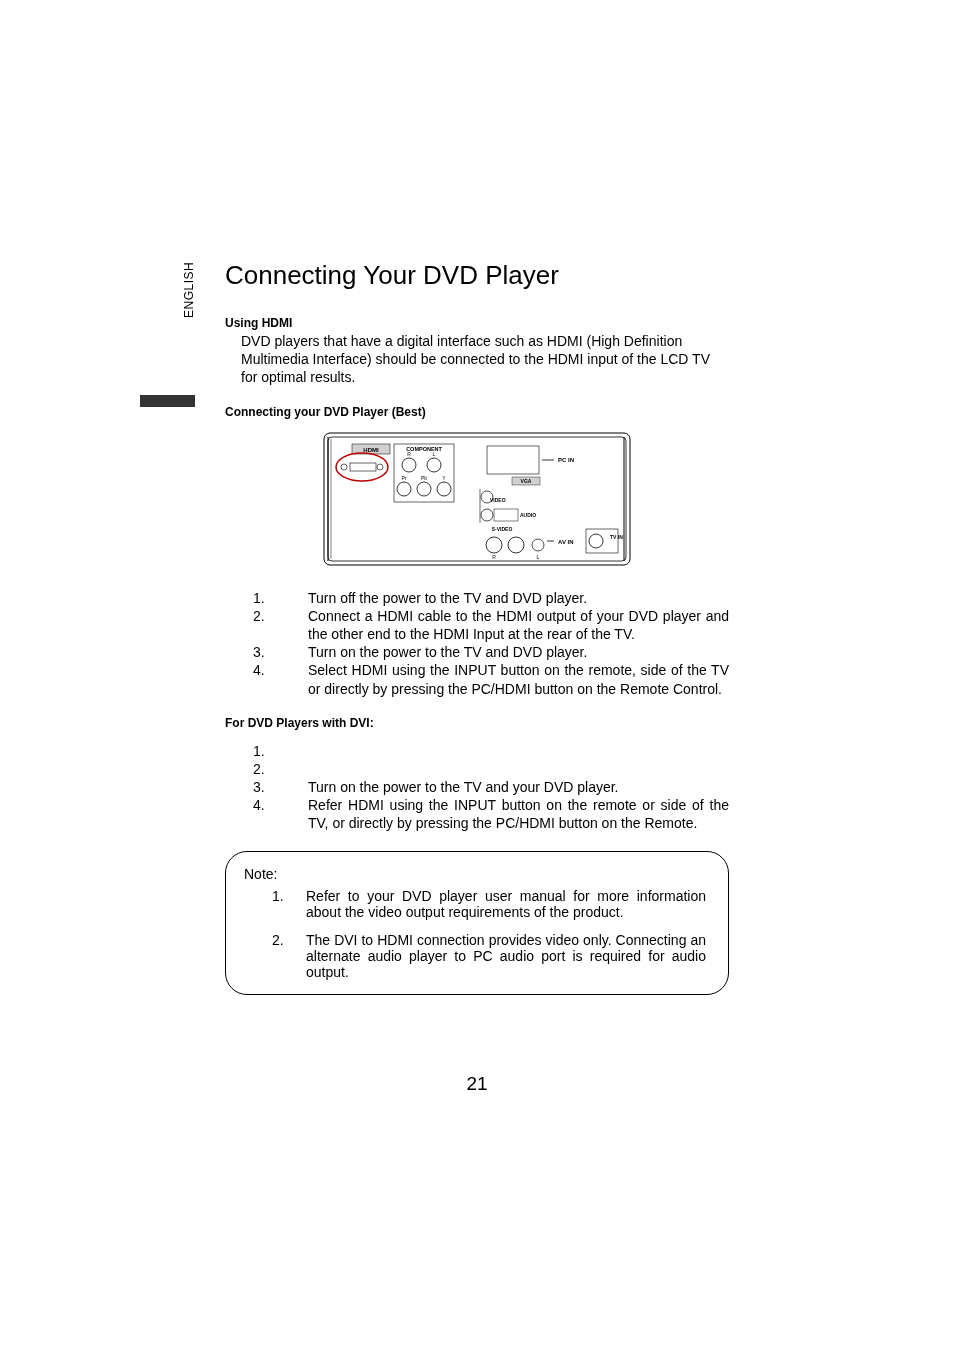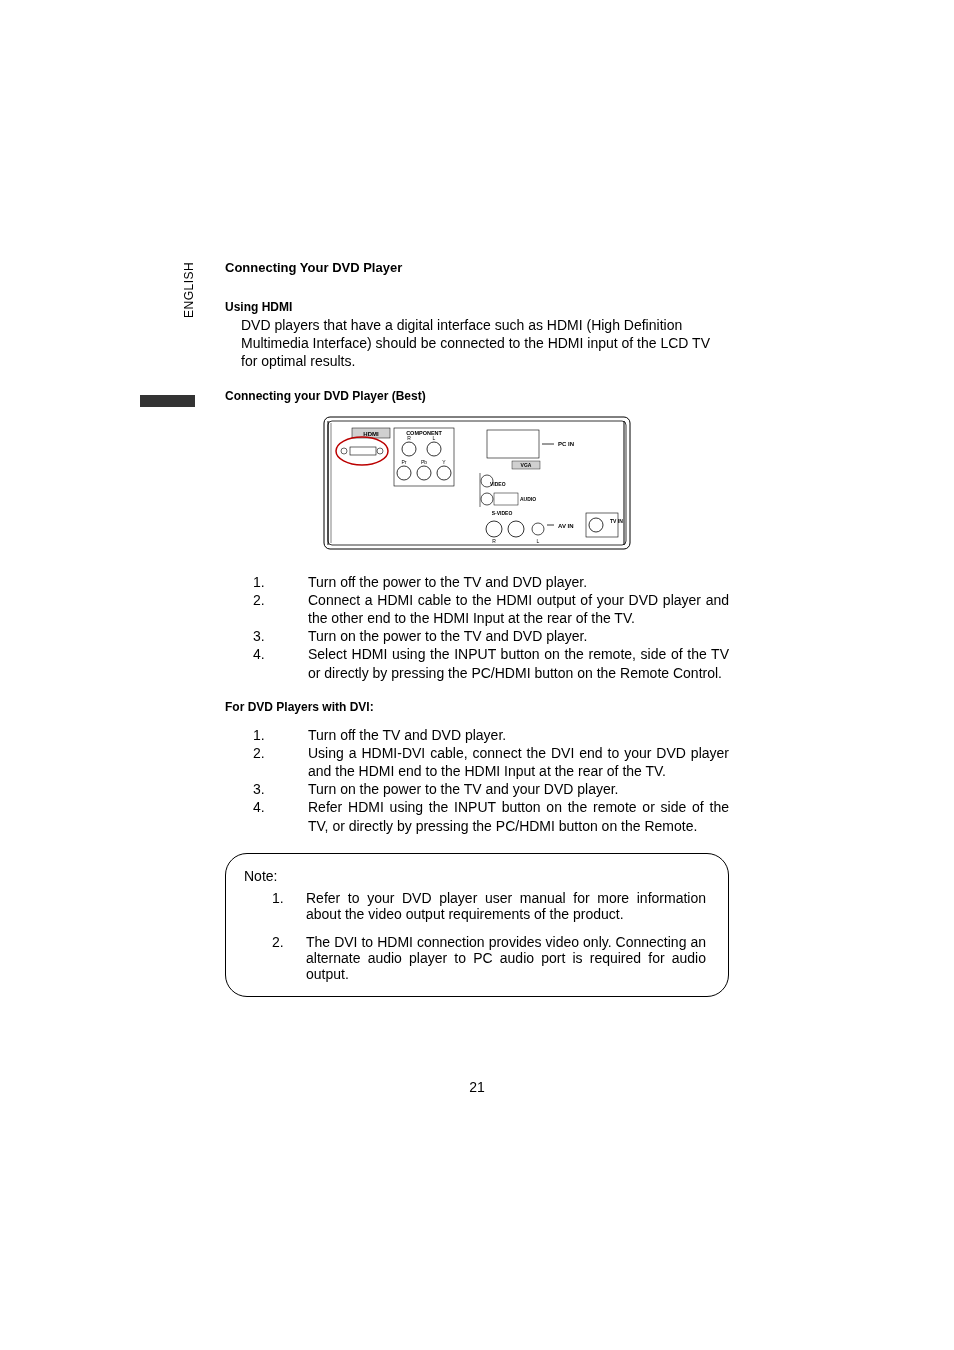--- a/index.html
+++ b/index.html
@@ -27,22 +27,22 @@
   .side-label {
     position: absolute;
     left: 182px;
     top: 318px;
     font-size: 12px;
     transform: rotate(-90deg);
     transform-origin: left top;
     letter-spacing: 0.5px;
   }
   h1.title {
-    font-size: 13px;
-    font-weight: bold;
+    font-size: 26px;
+    font-weight: normal;
     margin: 0 0 25px 0;
   }
   .sub-bold {
     font-size: 12px;
     font-weight: bold;
     margin: 0 0 2px 0;
   }
   .para {
     font-size: 14px;
     line-height: 1.3;
@@ -93,21 +93,21 @@
     margin-bottom: 12px;
   }
   .note-box li:last-child { margin-bottom: 0; }
   .note-box .num { width: 34px; }
   .page-number {
     position: absolute;
     bottom: 255px;
     left: 0;
     width: 100%;
     text-align: center;
-    font-size: 14px;
+    font-size: 19px;
   }
 </style>
 </head>
 <body>
 
 <div class="page">
 
   <div class="side-tab"></div>
   <div class="side-label">ENGLISH</div>
 
@@ -196,25 +196,23 @@
         <span class="txt">Select HDMI using the INPUT button on the remote, side of the TV or directly by pressing the PC/HDMI button on the Remote Control.</span>
       </li>
   </ol>
 
   <p class="sub-bold">For DVD Players with DVI:</p>
   <div style="height:10px"></div>
 
   <ol class="steps">
     <li>
         <span class="num">1.</span>
-        <span class="txt">Turn off the TV and DVD player.</span>
       </li>
     <li>
         <span class="num">2.</span>
-        <span class="txt">Using a HDMI-DVI cable, connect the DVI end to your DVD player and the HDMI end to the HDMI Input at the rear of the TV.</span>
       </li>
     <li>
         <span class="num">3.</span>
         <span class="txt">Turn on the power to the TV and your DVD player.</span>
       </li>
     <li>
         <span class="num">4.</span>
         <span class="txt">Refer HDMI using the INPUT button on the remote or side of the TV, or directly by pressing the PC/HDMI button on the Remote.</span>
       </li>
   </ol>

